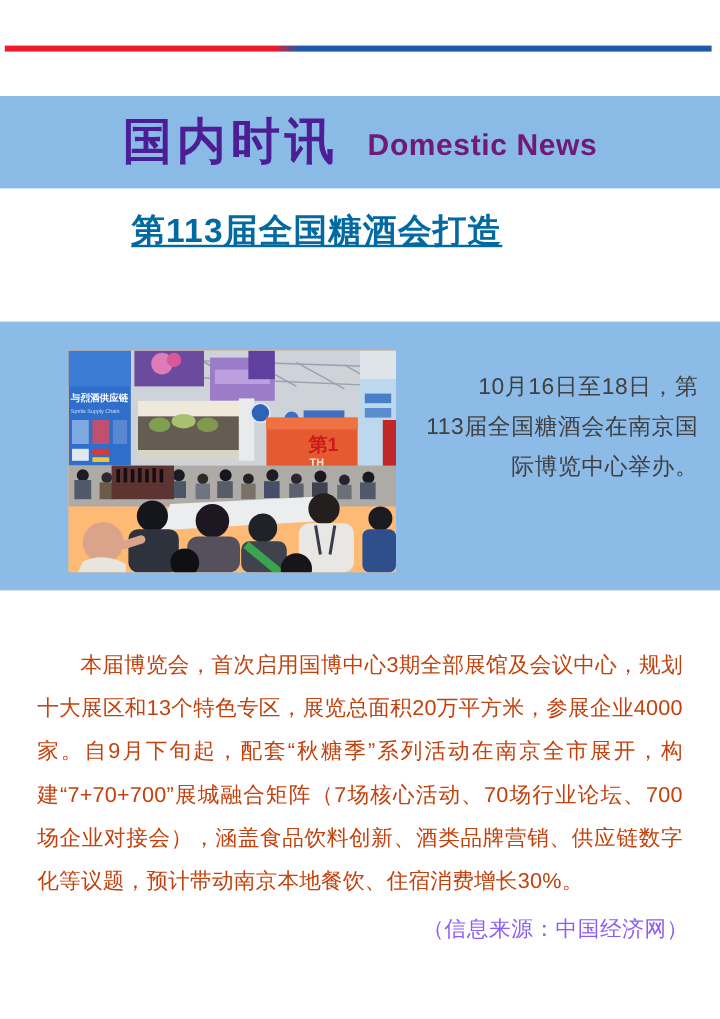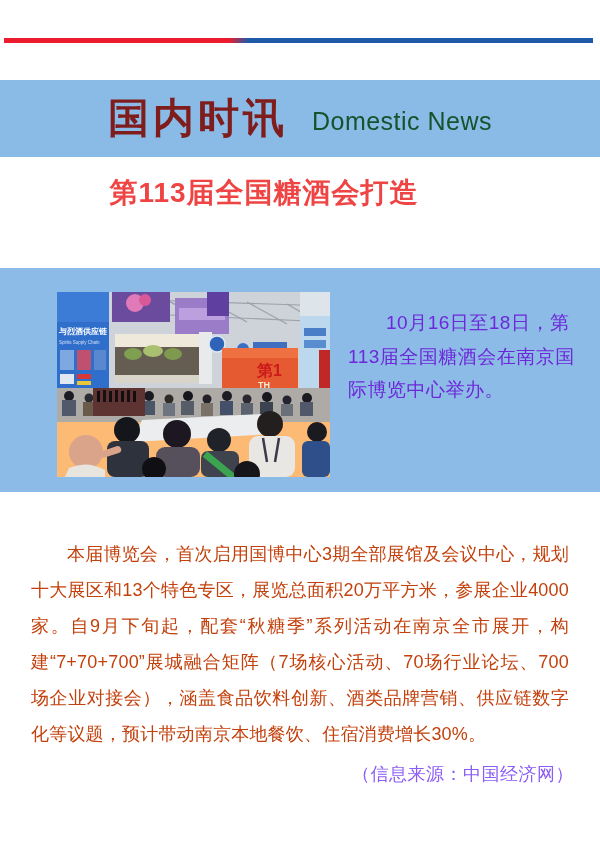--- a/index.html
+++ b/index.html
@@ -15,46 +15,46 @@
     position:absolute; top:38px; left:4px; right:7px; height:5px;
     background:linear-gradient(97deg,#ed1b2e 0%,#ed1b2e 38.2%,#1e5aa8 41.5%,#1e5aa8 100%);
   }
 
   
   .banner {
     position:absolute; top:80px; left:0; width:600px; height:77px;
     background:#8abae6; display:flex; align-items:center; justify-content:center; gap:24px;
   }
   .banner-cn {
-    color:#7f1d1d; font-size:41px; font-weight:bold; letter-spacing:4px; line-height:1;
+    color:#4c1d95; font-size:41px; font-weight:bold; letter-spacing:4px; line-height:1;
   }
   .banner-en {
-    color:#14532d; font-size:25px; font-weight:400; letter-spacing:0.5px; line-height:1; padding-top:6px;
+    color:#701a75; font-size:25px; font-weight:700; letter-spacing:0.5px; line-height:1; padding-top:6px;
   }
 
   
   .headline {
     position:absolute; top:174px; left:0; width:528px; text-align:center;
-    color:#ef4444; font-weight:bold; font-size:28px; line-height:38px; letter-spacing:1px;
+    color:#0369a1; font-weight:bold; font-size:28px; line-height:38px; letter-spacing:1px;text-decoration:underline;
   }
 
   
   .lead-panel {
     position:absolute; top:268px; left:0; width:600px; height:224px;
     background:#8cbbe7;
   }
   .photo {
     position:absolute; left:57px; top:24px; width:273px; height:185px;
     overflow:hidden; background:#fdba74;
   }
   .photo svg { display:block; width:273px; height:185px; }
   .lead-text {
     position:absolute; left:348px; top:38px; width:234px;
-    color:#6d28d9; font-size:19px; line-height:33.5px; text-indent:2em;
-    letter-spacing:0.5px; text-align:left;
+    color:#404040; font-size:19px; line-height:33.5px; text-indent:2em;
+    letter-spacing:0.5px; text-align:right;
   }
 
   
   .body-text {
     position:absolute; top:536px; left:31px; width:538px;
     color:#c2410c; font-size:18px; line-height:36px;
     text-indent:2em; text-align:justify; letter-spacing:0.2px;
   }
 
   

